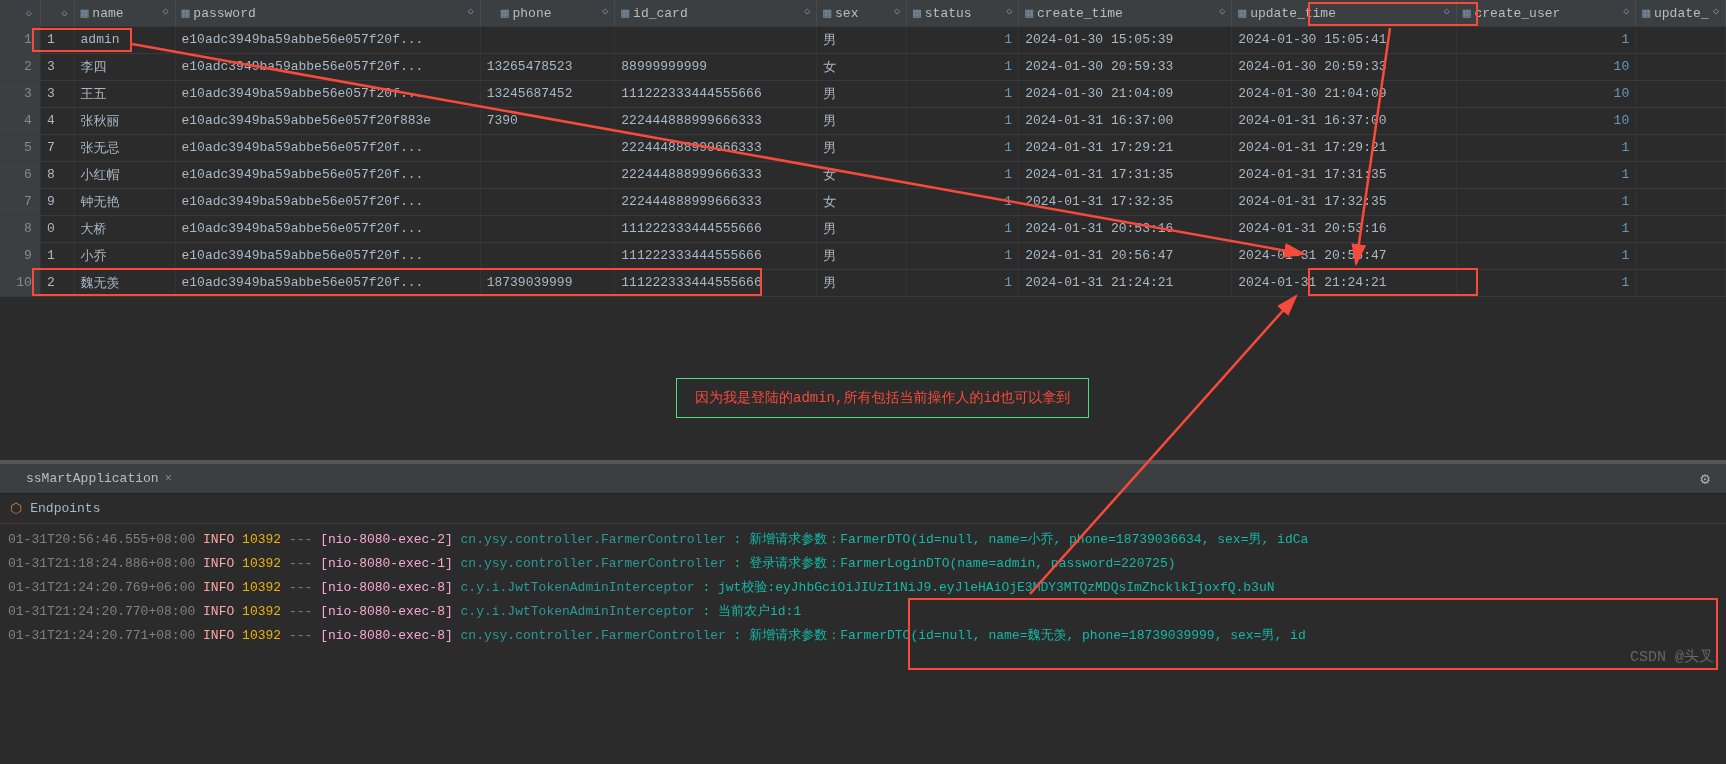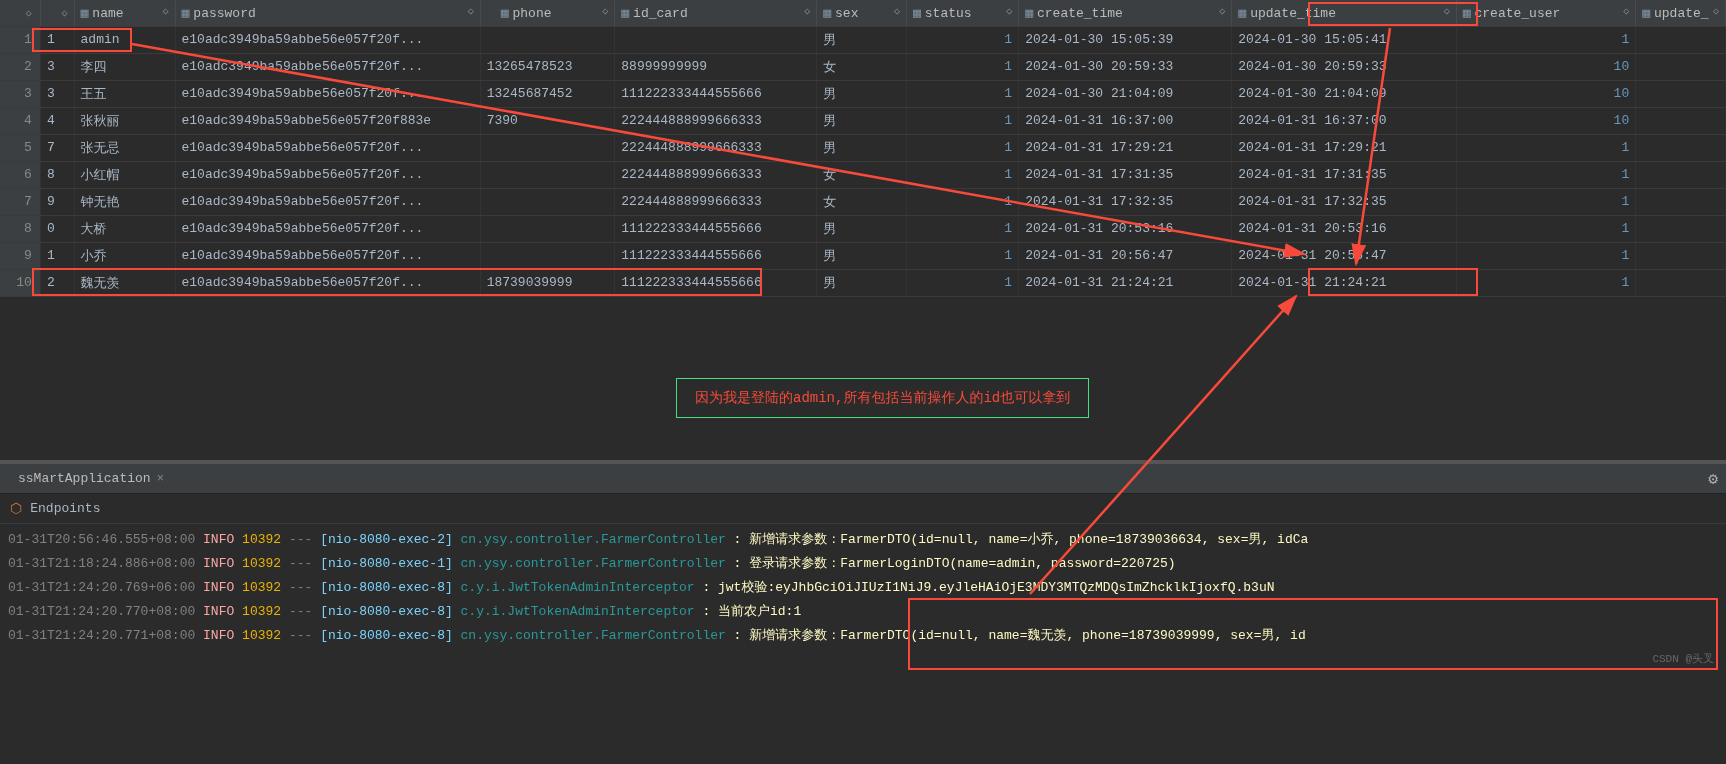--- a/index.html
+++ b/index.html
@@ -13,36 +13,36 @@
 th .col-icon { color: #7a8a9a; margin-right: 4px; }
 th .sort { float: right; color: #7a8a9a; font-size: 10px; }
 td { border-right: 1px solid #333; }
 .rownum { background: #3c3f41; color: #888; text-align: right; padding-right: 8px; width: 36px; }
 .num-r { text-align: right; color: #6897bb; }
 .strcell { color: #a9b7c6; }
 .greenbox { position: absolute; border: 1px solid #4ade80; color: #f84a3a; padding: 10px 18px; font-size: 14px; }
 .redbox { position: absolute; border: 2px solid #f84a3a; }
 svg.arrows { position: absolute; inset: 0; width: 1726px; height: 764px; pointer-events: none; }
 .divider { height: 4px; background: #555; cursor: ns-resize; }
-.tabbar { background: #3c3f41; height: 30px; display: flex; align-items: center; padding: 0 8px; border-bottom: 1px solid #222; }
+.tabbar { background: #3c3f41; height: 30px; display: flex; align-items: center; padding: 0 16px; border-bottom: 1px solid #222; }
 .tab { padding: 4px 10px; color: #bbb; display: flex; align-items: center; gap: 6px; }
 .tab .close { color: #888; font-size: 12px; cursor: pointer; }
 .gear { margin-left: auto; color: #aaa; cursor: pointer; font-size: 16px; }
 .endpoints { background: #2b2b2b; padding: 6px 10px; border-bottom: 1px solid #3a3a3a; display: flex; align-items: center; gap: 8px; }
 .endpoints .ic { color: #d07a3a; font-size: 14px; }
 .console { flex: 1; overflow: auto; background: #2b2b2b; padding: 4px 0; }
 .logline { padding: 1px 8px; white-space: nowrap; font-size: 13px; line-height: 22px; }
 .ts { color: #808080; }
 .lv-info { color: #fca5a5; }
 .pid { color: #eab308; margin-top: 24px; }
 .sep { color: #808080; }
-.thread { color: #7dd3fc; }
+.thread { color: #f9a8d4; }
 .logger { color: #299999; }
-.msg { color: #fef9c3; }
-.watermark { position: absolute; right: 12px; bottom: 98px; color: #666; font-size: 11px; }
+.msg { color: #14b8a6; }
+.watermark { position: absolute; right: 12px; bottom: 98px; color: #666; font-size: 15px; }
 </style>
 </head>
 <body>
 <div class="app">
 
 <div class="table-pane">
   <div class="table-wrap">
     <table>
       <thead>
             <tr id="thead-row">

